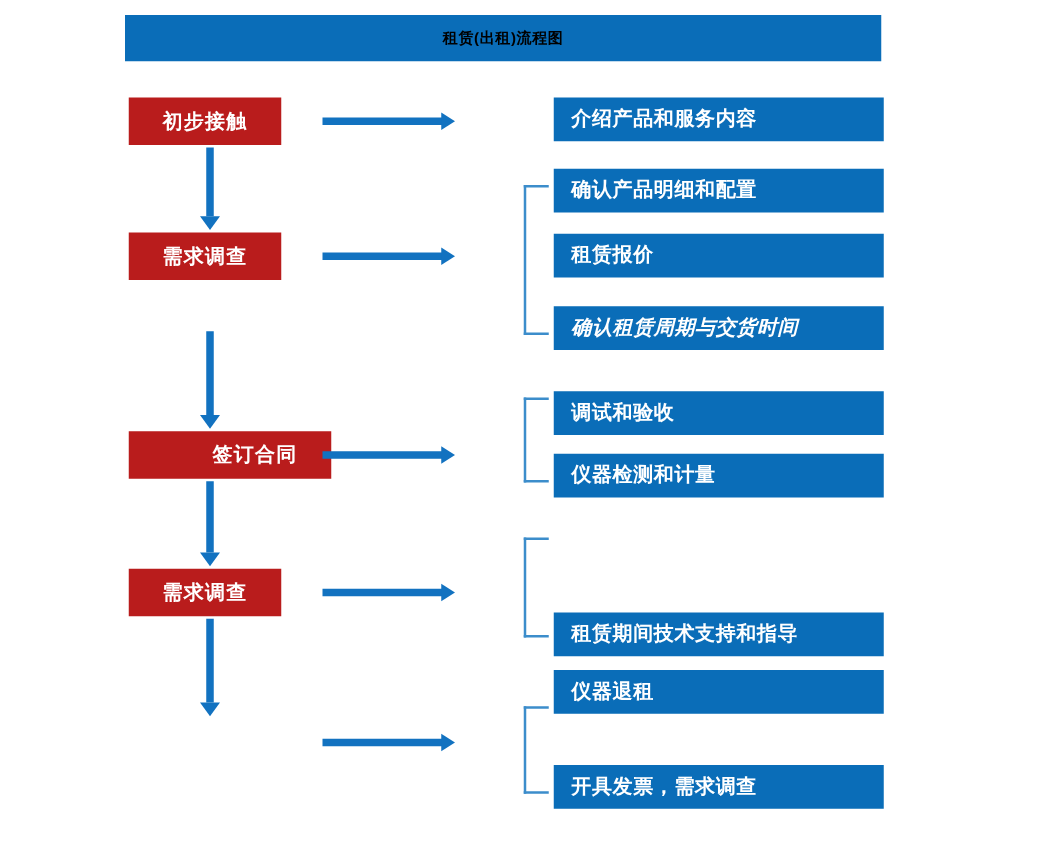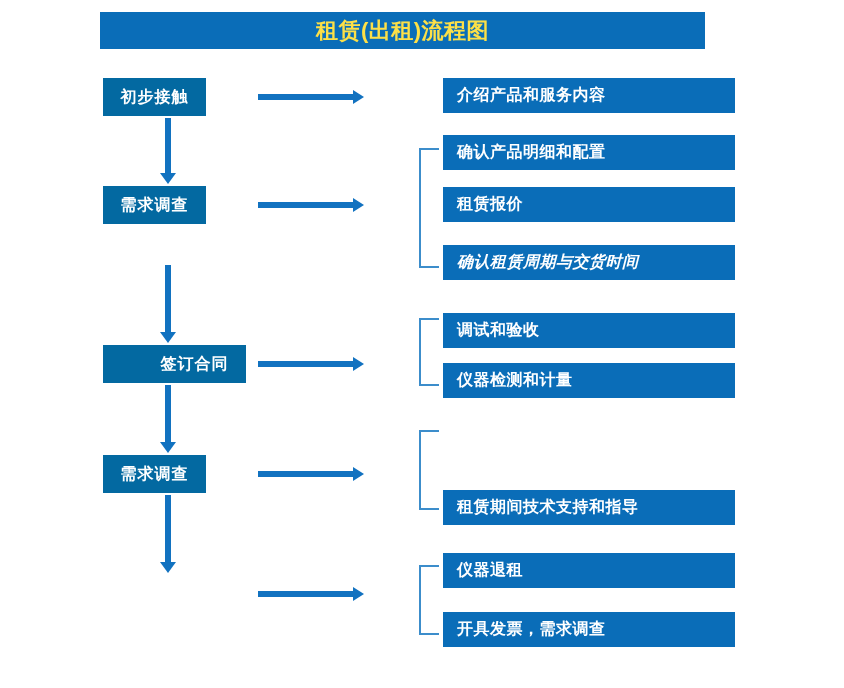--- a/index.html
+++ b/index.html
@@ -19,50 +19,50 @@
   }
 
   
   .title-bar {
     position: absolute;
     left: 100px;
     top: 12px;
     width: 605px;
     height: 37px;
     background: #0A6DB8;
-    color: #fde047;
+    color: #000000;
     display: flex;
     align-items: center;
     justify-content: center;
-    font-size: 22px;
+    font-size: 12px;
     font-weight: bold;
     letter-spacing: 0.5px;
   }
 
   
   .stage-box {
     position: absolute;
     left: 103px;
-    width: 103px;
+    width: 122px;
     height: 38px;
-    background: #0369a1;
+    background: #b91c1c;
     color: #ffffff;
     display: flex;
     align-items: center;
     justify-content: center;
     font-size: 16px;
     font-weight: bold;
     letter-spacing: 1px;
   }
 
   
   .task-box {
     position: absolute;
     left: 443px;
-    width: 292px;
+    width: 264px;
     height: 35px;
     background: #0A6DB8;
     color: #ffffff;
     display: flex;
     align-items: center;
     font-size: 16px;
     font-weight: bold;
     padding-left: 14px;
     box-sizing: border-box;
     letter-spacing: 0.5px;
@@ -190,16 +190,16 @@
 
   <div class="task-box" style="top:135px;">确认产品明细和配置</div>
   <div class="task-box" style="top:187px;">租赁报价</div>
   <div class="task-box" style="top:245px;font-style:italic;">确认租赁周期与交货时间</div>
 
   <div class="task-box" style="top:313px;">调试和验收</div>
   <div class="task-box" style="top:363px;">仪器检测和计量</div>
 
   <div class="task-box" style="top:490px;">租赁期间技术支持和指导</div>
 
-  <div class="task-box" style="top:553px;">仪器退租</div>
+  <div class="task-box" style="top:536px;">仪器退租</div>
   <div class="task-box" style="top:612px;">开具发票，需求调查</div>
 
 </div>
 
 </body></html>

